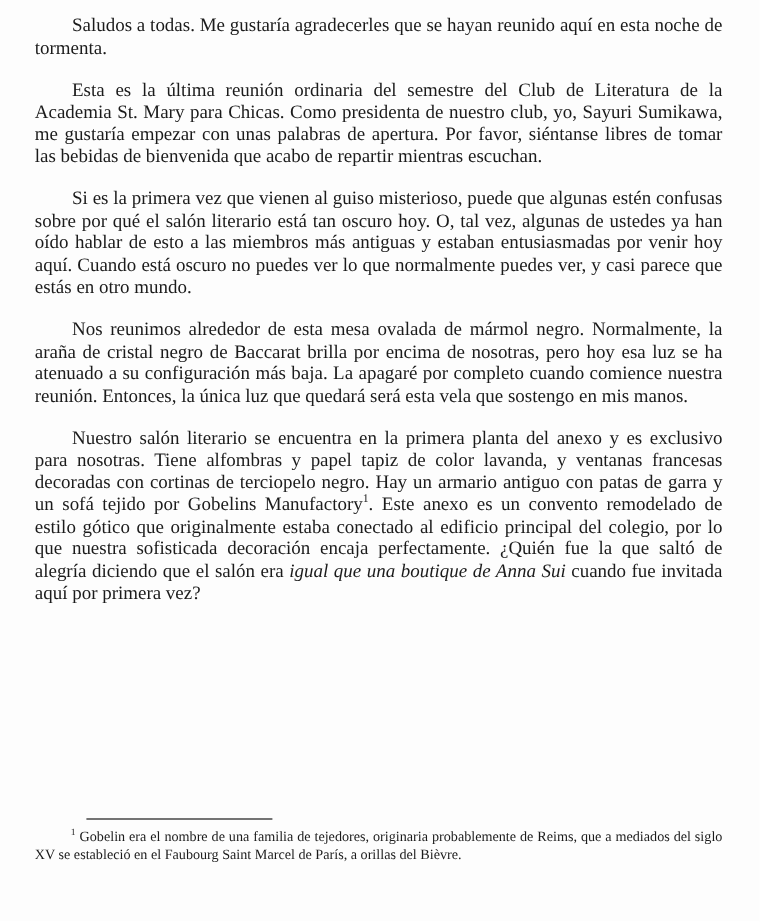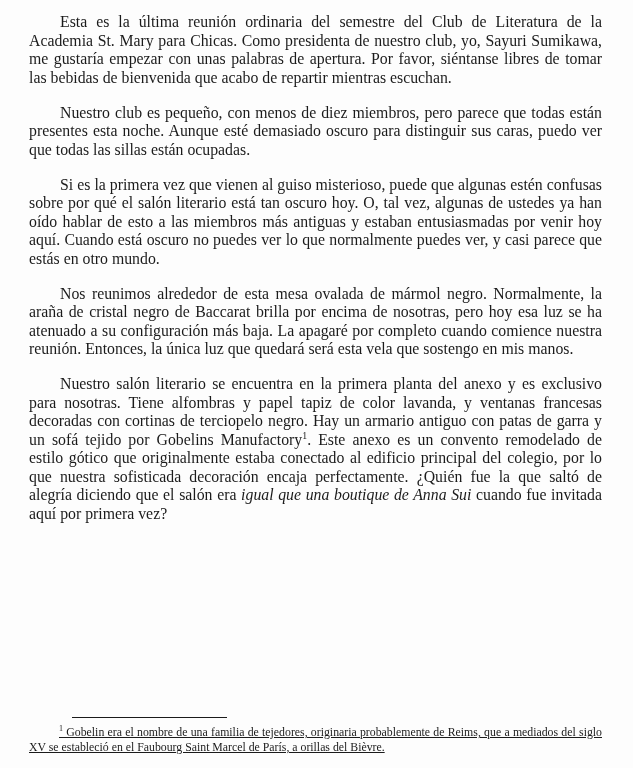--- a/index.html
+++ b/index.html
@@ -36,24 +36,23 @@
     font-size: 0.62em;
     line-height: 0;
     vertical-align: super;
   }
   .para em {
     font-style: italic;
   }
   .footnotes {
     position: absolute;
     left: 29px;
-    top: 717px;
+    top: 682px;
     width: 573px;
     color: #1b1b1b;
-    text-decoration: underline;
   }
   .fn-rule {
     width: 155px;
     margin-left: 43px;
     height: 0;
     border-top: 1.8px solid #1b1b1b;
   }
   .fn-text {
     margin: 7px 0 0 0;
     font-size: 11.8px;
@@ -65,22 +64,22 @@
     font-size: 0.68em;
     line-height: 0;
     vertical-align: super;
   }
 </style>
 </head>
 <body>
 
 <div class="page">
   <div class="content">
+      <p class="para"><span>Saludos a todas. Me gustaría agradecerles que se hayan reunido aquí en esta noche de tormenta.</span></p>
       <p class="para"><span>Esta es la última reunión ordinaria del semestre del Club de Literatura de la Academia St. Mary para Chicas. Como presidenta de nuestro club, yo, Sayuri Sumikawa, me gustaría empezar con unas palabras de apertura. Por favor, siéntanse libres de tomar las bebidas de bienvenida que acabo de repartir mientras escuchan.</span></p>
-      <p class="para"><span>Nuestro club es pequeño, con menos de diez miembros, pero parece que todas están presentes esta noche. Aunque esté demasiado oscuro para distinguir sus caras, puedo ver que todas las sillas están ocupadas.</span></p>
       <p class="para"><span>Si es la primera vez que vienen al guiso misterioso, puede que algunas estén confusas sobre por qué el salón literario está tan oscuro hoy. O, tal vez, algunas de ustedes ya han oído hablar de esto a las miembros más antiguas y estaban entusiasmadas por venir hoy aquí. Cuando está oscuro no puedes ver lo que normalmente puedes ver, y casi parece que estás en otro mundo.</span></p>
       <p class="para"><span>Nos reunimos alrededor de esta mesa ovalada de mármol negro. Normalmente, la araña de cristal negro de Baccarat brilla por encima de nosotras, pero hoy esa luz se ha atenuado a su configuración más baja. La apagaré por completo cuando comience nuestra reunión. Entonces, la única luz que quedará será esta vela que sostengo en mis manos.</span></p>
       <p class="para"><span>Nuestro salón literario se encuentra en la primera planta del anexo y es exclusivo para nosotras. Tiene alfombras y papel tapiz de color lavanda, y ventanas francesas decoradas con cortinas de terciopelo negro. Hay un armario antiguo con patas de garra y un sofá tejido por Gobelins Manufactory</span><sup>1</sup><span>. Este anexo es un convento remodelado de estilo gótico que originalmente estaba conectado al edificio principal del colegio, por lo que nuestra sofisticada decoración encaja perfectamente. ¿Quién fue la que saltó de alegría diciendo que el salón era </span><em>igual que una boutique de Anna Sui</em><span> cuando fue invitada aquí por primera vez?</span></p>
     </div>
   <div class="footnotes">
     <div class="fn-rule"></div>
     <p class="fn-text"><sup>1</sup><span> Gobelin era el nombre de una familia de tejedores, originaria probablemente de Reims, que a mediados del siglo XV se estableció en el Faubourg Saint Marcel de París, a orillas del Bièvre.</span></p>
   </div>
 </div>
 

